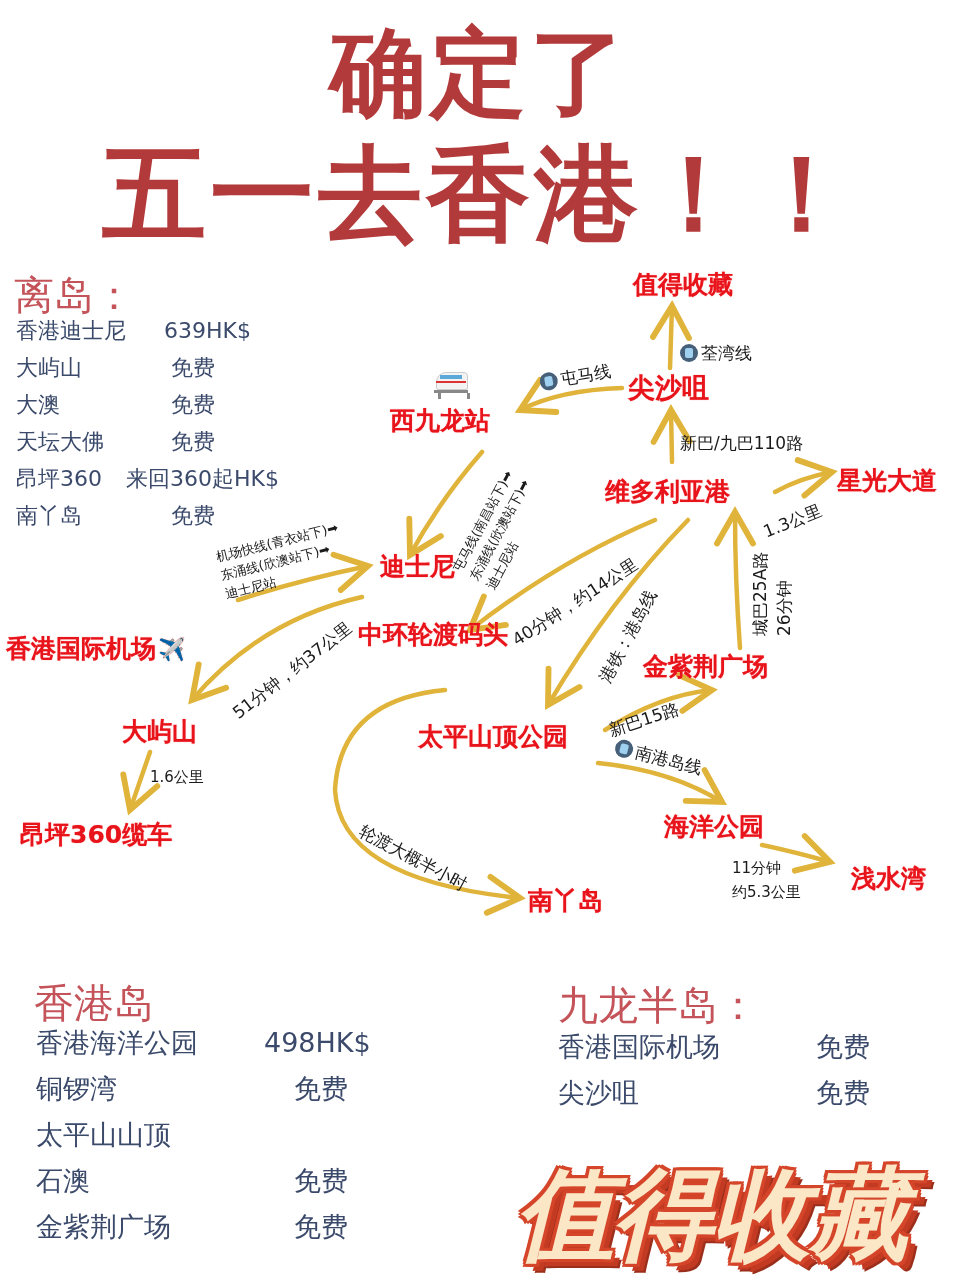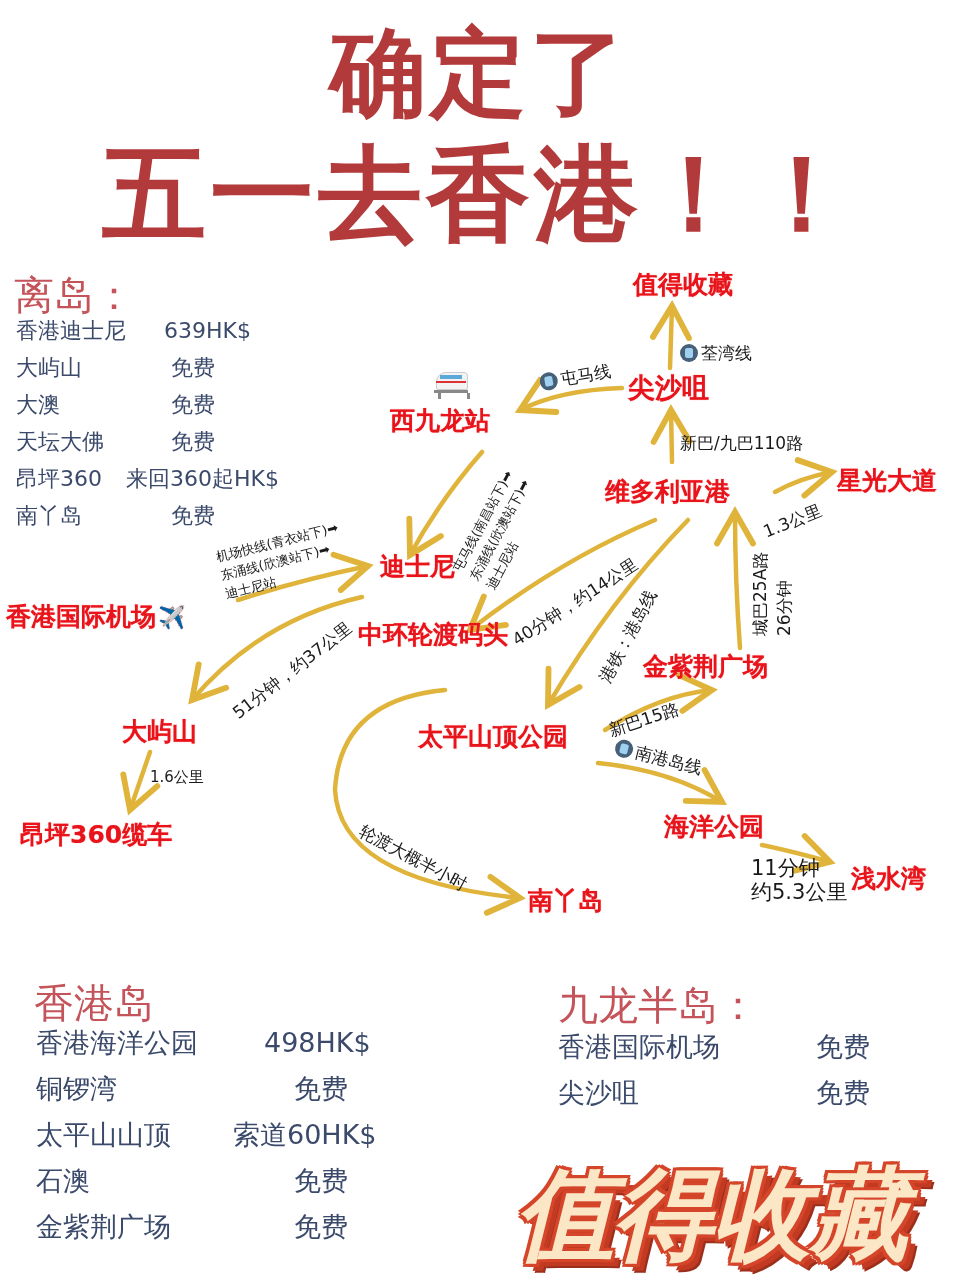--- a/index.html
+++ b/index.html
@@ -101,21 +101,21 @@
     <path d="M445 690 Q340 700 335 790 Q340 880 520 898"></path>
   </g>
 </svg>
 
 <div class="node n-md" style="left:633px; top:268px;">值得收藏</div>
 <div class="node n-lg" style="left:628px; top:370px;">尖沙咀</div>
 <div class="node n-md" style="left:390px; top:404px;">西九龙站</div>
 <div class="node n-md" style="left:605px; top:475px;">维多利亚港</div>
 <div class="node n-md" style="left:837px; top:464px;">星光大道</div>
 <div class="node n-md" style="left:380px; top:550px;">迪士尼</div>
-<div class="node n-md" style="left:6px; top:600px;"><span>香港国际机场</span><span style="font-size:22px; margin-left:2px;">✈️</span></div>
+<div class="node n-md" style="left:6px; top:632px;"><span>香港国际机场</span><span style="font-size:22px; margin-left:2px;">✈️</span></div>
 <div class="node n-md" style="left:358px; top:618px;">中环轮渡码头</div>
 <div class="node n-md" style="left:643px; top:650px;">金紫荆广场</div>
 <div class="node n-md" style="left:122px; top:715px;">大屿山</div>
 <div class="node n-md" style="left:418px; top:720px;">太平山顶公园</div>
 <div class="node n-md" style="left:20px; top:818px;">昂坪360缆车</div>
 <div class="node n-md" style="left:664px; top:810px;">海洋公园</div>
 <div class="node n-md" style="left:528px; top:884px;">南丫岛</div>
 <div class="node n-md" style="left:851px; top:862px;">浅水湾</div>
 
 <div style="position:absolute; left:432px; top:372px; width:38px; height:28px;">
@@ -149,30 +149,30 @@
 <div class="edge-label" style="left:748px; top:636px; transform:rotate(-90deg); line-height:24px;">
   <div>城巴25A路</div>
   <div>26分钟</div>
 </div>
 
 <div class="edge-label" style="left:228px; top:706px; transform:rotate(-38deg);">51分钟，约37公里</div>
 <div class="edge-label" style="left:150px; top:768px; font-size:15px;">1.6公里</div>
 <div class="edge-label" style="left:606px; top:720px; transform:rotate(-18deg);">新巴15路</div>
 <div class="edge-label" style="left:618px; top:736px; transform:rotate(14deg);"><span class="metro-icon"></span><span>南港岛线</span></div>
 <div class="edge-label" style="left:366px; top:820px; transform:rotate(28deg);">轮渡大概半小时</div>
-<div class="edge-label" style="left:751px; top:856px; font-size:21px; line-height:24px;">
+<div class="edge-label" style="left:732px; top:856px; font-size:15px; line-height:24px;">
   <div>11分钟</div>
   <div>约5.3公里</div>
 </div>
 
 <div class="sec-title" style="left:34px; top:966px;">香港岛</div>
 <div class="list list2" style="left:36px; top:1020px; width:400px;">
   <div class="row"><span>香港海洋公园</span><span class="val" style="left:228px">498HK$</span></div>
   <div class="row"><span>铜锣湾</span><span class="val" style="left:258px">免费</span></div>
-  <div class="row"><span>太平山山顶</span><span class="val" style="left:197px">索道60HK$</span></div>
+  <div class="row"><span>太平山山顶</span></div>
   <div class="row"><span>石澳</span><span class="val" style="left:258px">免费</span></div>
   <div class="row"><span>金紫荆广场</span><span class="val" style="left:258px">免费</span></div>
 </div>
 
 <div class="sec-title" style="left:558px; top:968px;">九龙半岛：</div>
 <div class="list list2" style="left:558px; top:1024px; width:380px;">
   <div class="row"><span>香港国际机场</span><span class="val" style="left:258px">免费</span></div>
   <div class="row"><span>尖沙咀</span><span class="val" style="left:258px">免费</span></div>
 </div>
 

